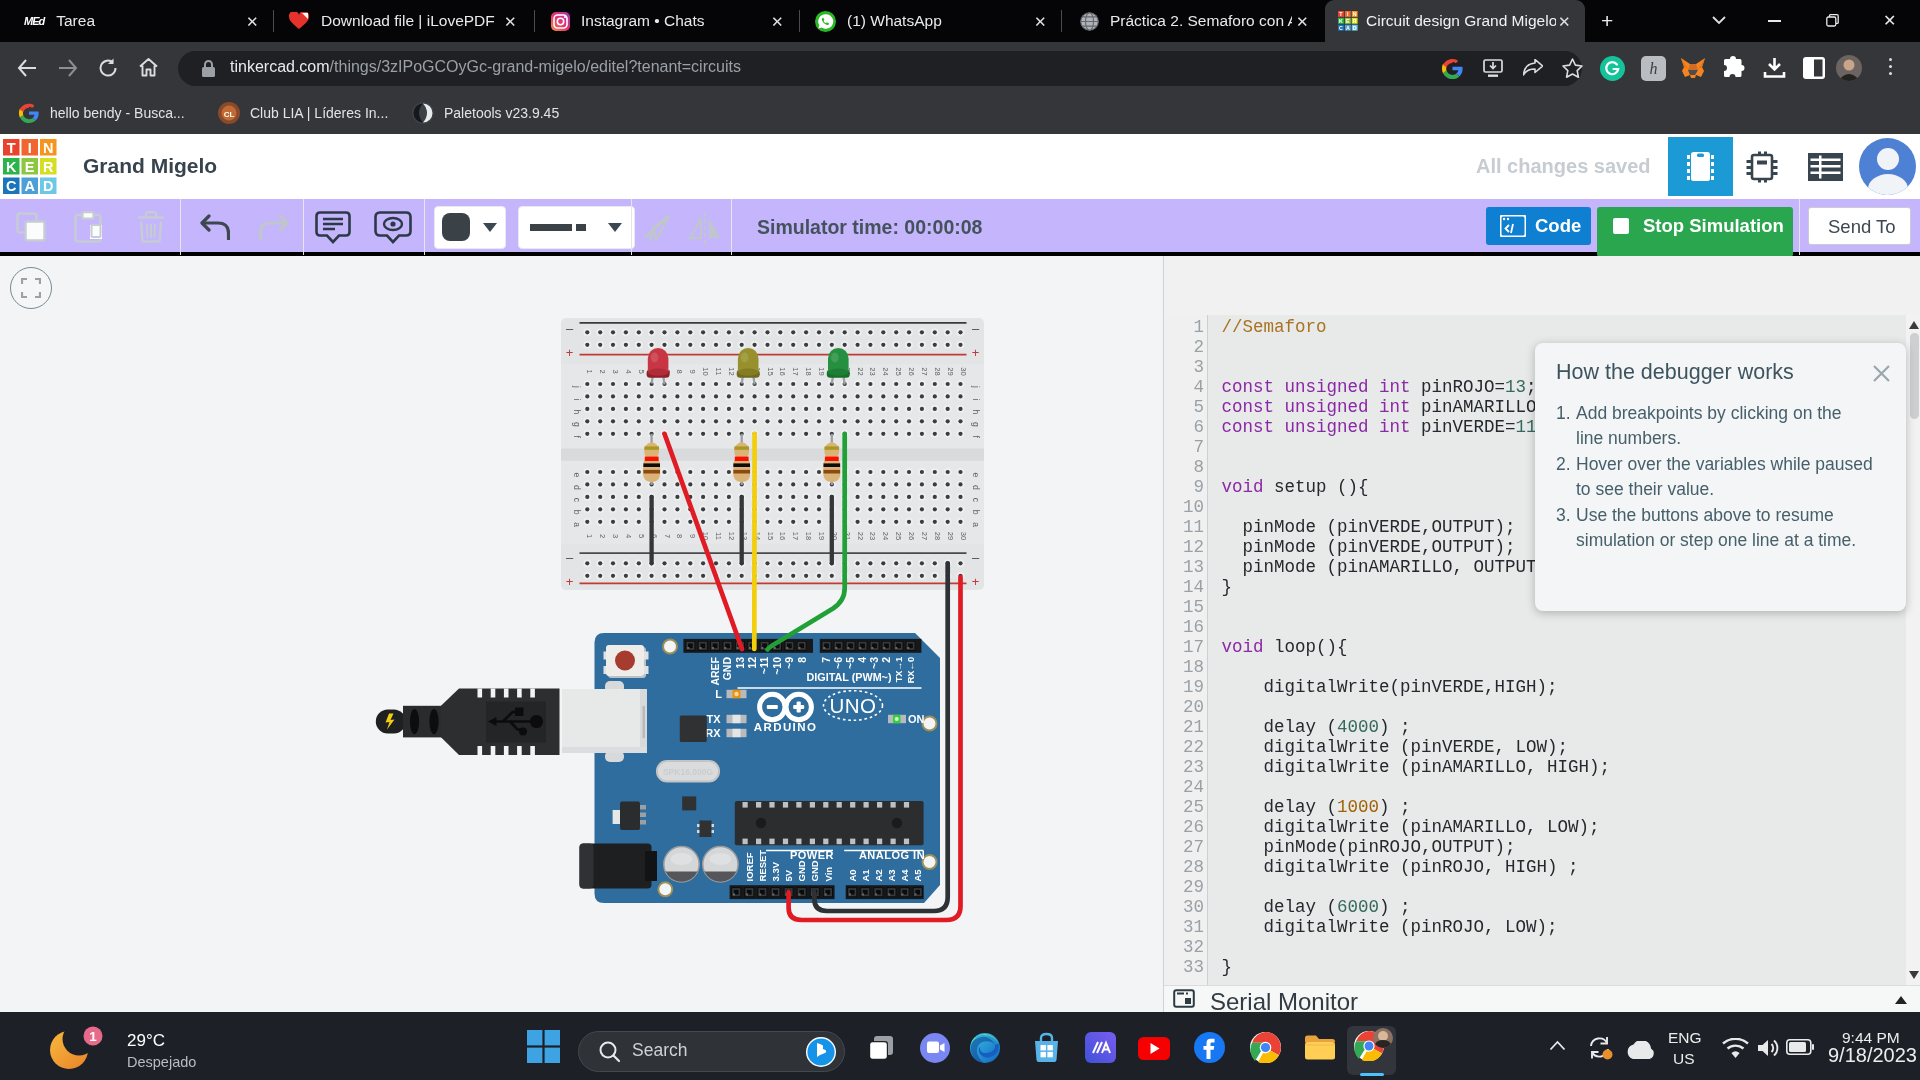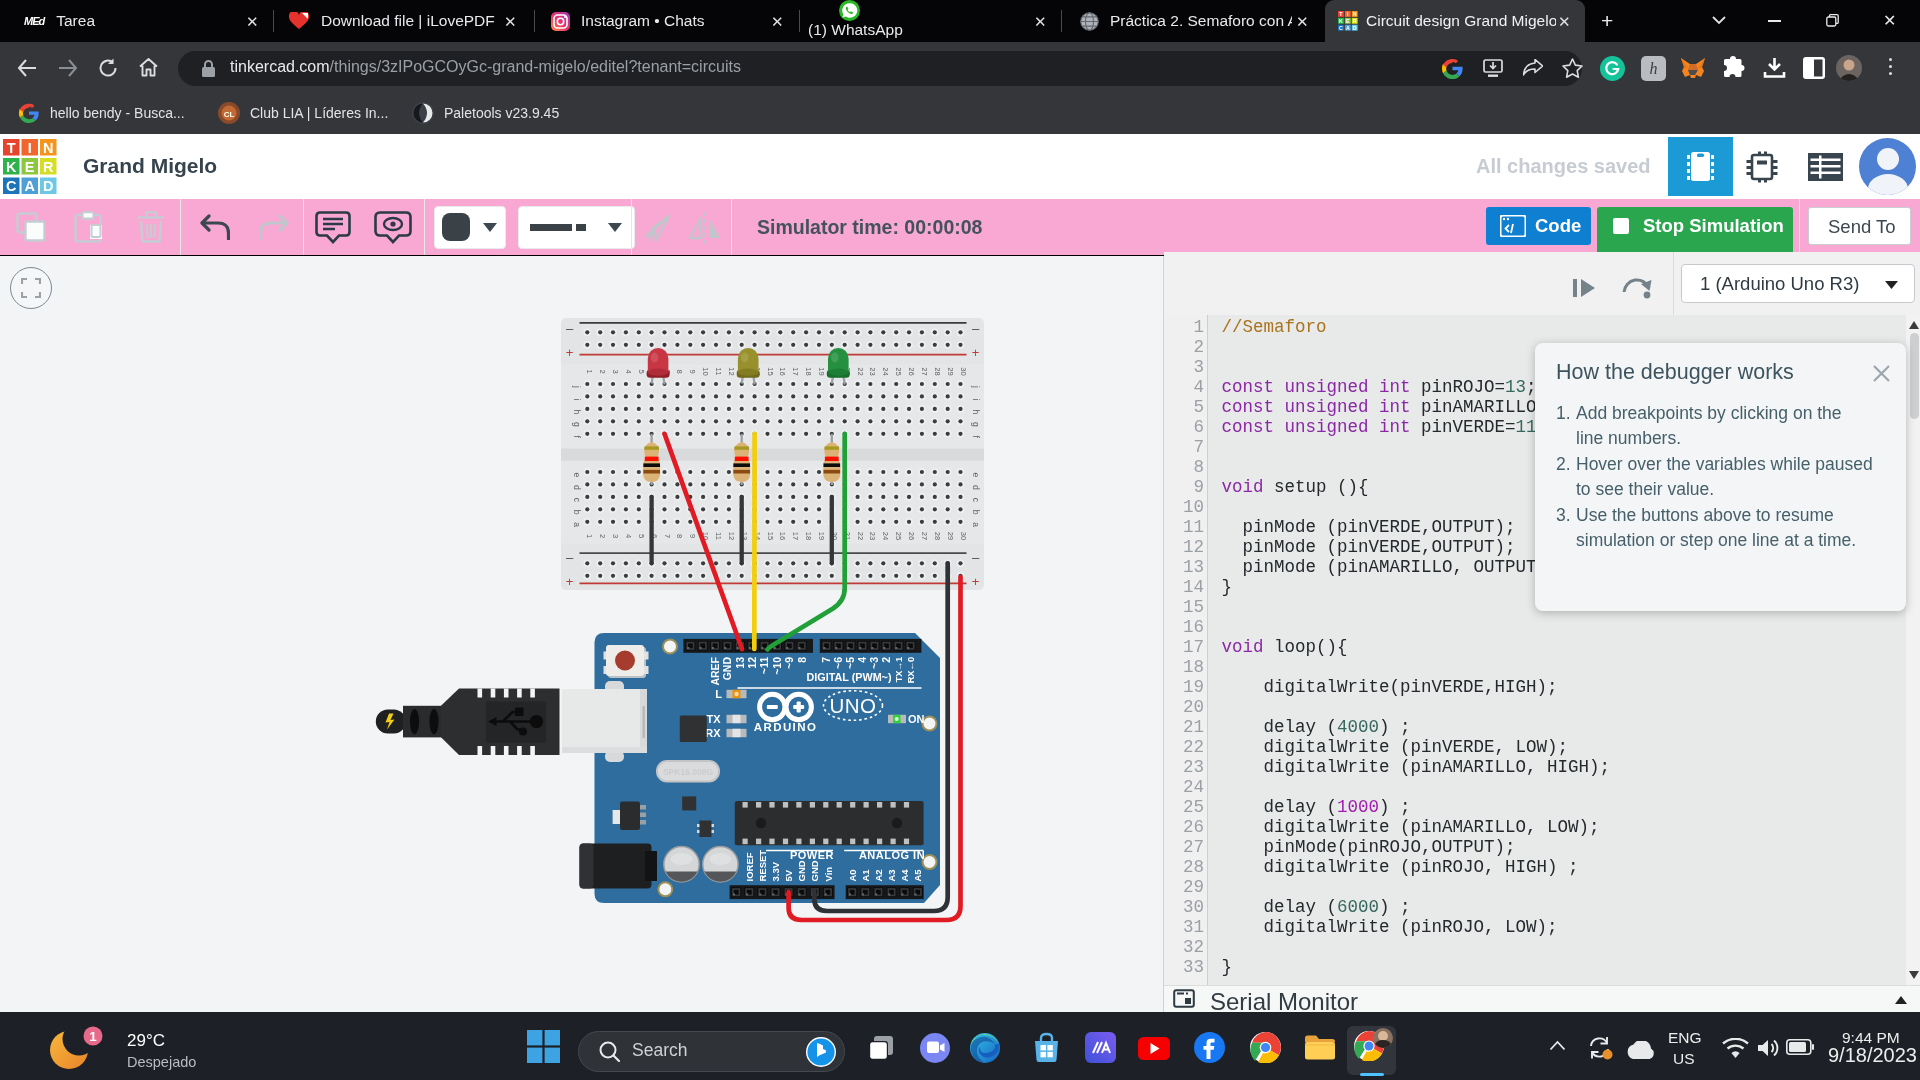--- a/index.html
+++ b/index.html
@@ -11,21 +11,21 @@
   .tab { position:absolute; top:0; height:42px; display:flex; align-items:center; color:#e8e9eb; font-size:15.5px; }
   .tabsep { position:absolute; top:10px; width:1px; height:22px; background:#4a4b4e; }
   .tclose { position:absolute; color:#dfe0e2; font-size:15px; }
   #activetab { position:absolute; left:1325px; top:0; width:260px; height:42px; background:#35363a; border-radius:9px 9px 0 0; }
   #addrbar { left:0; top:42px; width:1920px; height:53px; background:#35363a; }
   #urlpill { position:absolute; left:178px; top:9px; width:1404px; height:35px; border-radius:18px; background:#1f2023; }
   #bookbar { left:0; top:95px; width:1920px; height:39px; background:#35363a; }
   .bmtext { color:#e2e3e5; font-size:14px; }
   
   #tkheader { left:0; top:134px; width:1920px; height:65px; background:#fff; }
-  #tktoolbar { left:0; top:199px; width:1920px; height:57px; background:#f9a8d4; border-bottom:1px solid #000000;text-align:center; }
+  #tktoolbar { left:0; top:199px; width:1920px; height:57px; background:#c4b5fd; border-bottom:4px solid #000000;text-align:center; }
   .tsep { position:absolute; top:0; width:1px; height:56px; background:#e4e6e8; }
   #canvas { left:0; top:256px; width:1163px; height:756px; background:#f3f4f6; }
   #codepanel { left:1163px; top:256px; width:757px; height:756px; background:#f1f1f2; border-left:1px solid #cfd1d3; }
   #cpheader { position:absolute; left:0; top:-4px; width:757px; height:63px; background:#f1f1f2; }
   #editor { position:absolute; left:0; top:59px; width:757px; height:670px; background:#e8e9e9; }
   #gutter { position:absolute; left:0; top:0; width:44px; height:670px; background:#f0f0f1; border-right:1px solid #cdcfd0; }
   #serialbar { position:absolute; left:0; top:729px; width:757px; height:27px; background:#f6f7f7; border-top:1px solid #dadcdd; }
   #popup { position:absolute; left:371px; top:87px; width:371px; height:268px; background:#f4f5f6; border-radius:8px; box-shadow:0 2px 10px rgba(0,0,0,.25); }
   
   #taskbar { left:0; top:1012px; width:1920px; height:68px; background:#1d2026; }
@@ -66,21 +66,21 @@
           <rect x="0" y="0" width="19" height="19" rx="5" fill="url(#ig)"></rect>
           <rect x="3" y="3" width="13" height="13" rx="3.5" fill="none" stroke="#fff" stroke-width="1.6"></rect>
           <circle cx="9.5" cy="9.5" r="3.2" fill="none" stroke="#fff" stroke-width="1.6"></circle>
           <circle cx="14" cy="5" r="1.1" fill="#fff"></circle>
         </svg>
         <span style="margin-left:11px;">Instagram • Chats</span>
       </div>
     <div class="tclose" style="left:771px;top:13px;">✕</div>
     <div class="tabsep" style="left:799px;"></div>
 
-    <div class="tab" style="left:797px;flex-direction:column;">
+    <div class="tab" style="left:815px;">
         <svg width="21" height="21" viewBox="0 0 21 21">
           <circle cx="10.5" cy="10.5" r="10.5" fill="#2bb826"></circle>
           <path d="M10.5 3.2 a7.3 7.3 0 0 0 -6.2 11.1 L3.4 17.6 l3.4 -1.1 A7.3 7.3 0 1 0 10.5 3.2 Z M7.9 6.8 c.2 0 .5 0 .6 .3 l.8 1.6 c.1 .2 0 .4 -.1 .5 l-.6 .7 c.4 .9 1.3 1.8 2.3 2.3 l.7 -.7 c.2 -.2 .3 -.2 .5 -.1 l1.6 .8 c.3 .1 .3 .4 .3 .6 c-.1 .8 -.8 1.4 -1.6 1.3 c-2.4 -.3 -5.2 -3 -5.6 -5.5 c-.1 -.9 .5 -1.7 1.1 -1.8 Z" fill="#fff"></path>
         </svg>
         <span style="margin-left:11px;">(1) WhatsApp</span>
       </div>
     <div class="tclose" style="left:1034px;top:13px;">✕</div>
     <div class="tabsep" style="left:1061px;"></div>
 
     <div class="tab" style="left:1080px;">
@@ -874,38 +874,20 @@
 <svg style="position:absolute;left:21px;top:22px;" width="20" height="20" viewBox="0 0 20 20">
         <g stroke="#9aa2a8" stroke-width="2.2" fill="none">
           <path d="M1 6 V1 H6"></path>
           <path d="M14 1 H19 V6"></path>
           <path d="M19 14 V19 H14"></path>
           <path d="M6 19 H1 V14"></path>
         </g>
       </svg>
 </div>
   <div class="abs" id="codepanel">
-    <div id="cpheader">
-      <svg style="position:absolute;left:408px;top:26px;" width="24" height="20" viewBox="0 0 24 20">
-          <rect x="1" y="1" width="4" height="18" fill="#75828a"></rect>
-          <path d="M9 1 L23 10 L9 19 Z" fill="#75828a"></path>
-        </svg>
-      <svg style="position:absolute;left:458px;top:24px;" width="30" height="24" viewBox="0 0 30 24">
-          <path d="M2 16 A 13 13 0 0 1 27 12" fill="none" stroke="#75828a" stroke-width="3"></path>
-          <path d="M29.5 4 L27.5 15 L19 8 Z" fill="#75828a"></path>
-          <circle cx="25" cy="19" r="3.4" fill="#75828a"></circle>
-        </svg>
-      <div style="position:absolute;left:509px;top:0px;width:1px;height:63px;background:#d9dbdc;"></div>
-      <div style="position:absolute;left:517px;top:12px;width:234px;height:39px;background:#fff;border:1px solid #c6cacc;border-radius:4px;">
-        <span style="position:absolute;left:18px;top:8px;font-size:18.5px;color:#2f3b42;">1 (Arduino Uno R3)</span>
-        <svg style="position:absolute;left:203px;top:16px;" width="13" height="8" viewBox="0 0 13 8">
-            <path d="M0 0 H13 L6.5 8 Z" fill="#222"></path>
-          </svg>
-      </div>
-    </div>
     <div id="editor">
       <div id="gutter">
           <pre style="position:absolute;right:3px;top:2px;font-size:17.5px;line-height:20px;color:#9aa0a4;text-align:right;">1
 2
 3
 4
 5
 6
 7
 8
@@ -952,21 +934,21 @@
 
 
 <i style="color:#8a28a5">void</i> loop(){
 
     digitalWrite(pinVERDE,HIGH);
 
     delay (<i style="color:#35695d">4000</i>) ;
     digitalWrite (pinVERDE, LOW);
     digitalWrite (pinAMARILLO, HIGH);
 
-    delay (<i style="color:#a21caf">1000</i>) ;
+    delay (<i style="color:#a16207">1000</i>) ;
     digitalWrite (pinAMARILLO, LOW);
     pinMode(pinROJO,OUTPUT);
     digitalWrite (pinROJO, HIGH) ;
 
     delay (<i style="color:#35695d">6000</i>) ;
     digitalWrite (pinROJO, LOW);
 
 }</pre>
       <div style="position:absolute;right:0;top:0;width:15px;height:670px;background:#f2f2f3;"></div>
       <svg style="position:absolute;right:2.5px;top:6px;" width="10" height="8" viewBox="0 0 10 8">

